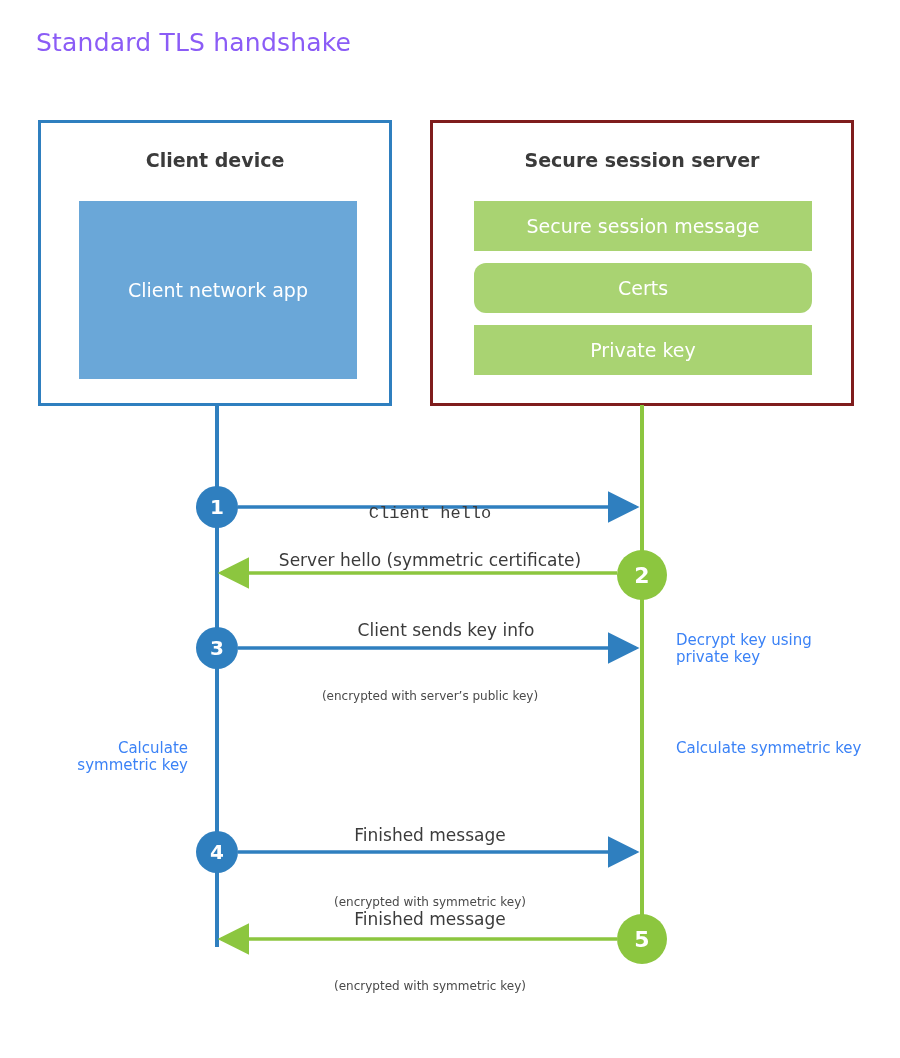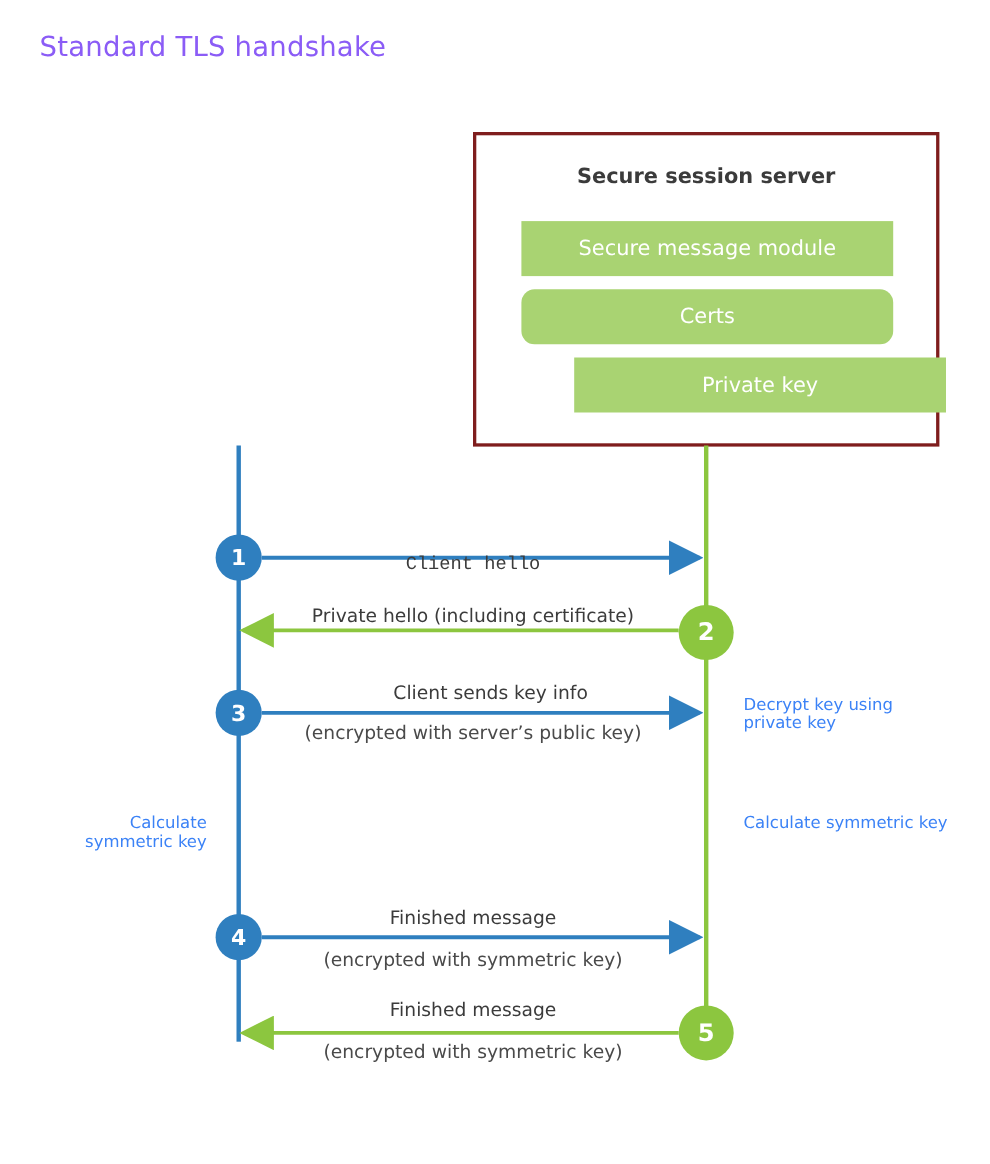--- a/index.html
+++ b/index.html
@@ -77,21 +77,21 @@
     background: #a9d372;
     color: #ffffff;
     font-size: 19px;
     display: flex;
     align-items: center;
     justify-content: center;
     text-align: center;
   }
   #server-bar-0 { top: 78px; }
   #server-bar-1 { top: 140px; border-radius: 12px; }
-  #server-bar-2 { top: 202px; margin-left: 48px; }
+  #server-bar-2 { top: 202px; }
 
   
   .lifeline {
     position: absolute;
     width: 4px;
   }
   #client-lifeline {
     left: 215px;
     top: 405px;
     height: 542px;
@@ -136,22 +136,23 @@
     position: absolute;
     text-align: center;
     color: #3b3b3b;
     font-size: 17px;
     white-space: nowrap;
   }
   .msg-sub {
     position: absolute;
     text-align: center;
     color: #4a4a4a;
-    font-size: 17px;
+    font-size: 12px;
     white-space: nowrap;
+    margin-top: 32px;
   }
   .side-note {
     position: absolute;
     color: #3b82f6;
     font-size: 15px;
     line-height: 17px;
   }
   .side-note.left-note { text-align: right; }
   .side-note.right-note { text-align: left; }
 
@@ -168,24 +169,28 @@
   #note-calc-client { left: 40px; top: 740px; width: 148px; }
   #note-calc-server { left: 676px; top: 740px; width: 190px; }
 </style>
 </head>
 <body>
 
 <div id="diagram-root">
 
   <div class="page-title">Standard TLS handshake</div>
 
+  <div class="party-box" id="client-box">
+    <div class="party-title">Client device</div>
+    <div id="client-app-block">Client network app</div>
+  </div>
 
   <div class="party-box" id="server-box">
     <div class="party-title">Secure session server</div>
-    <div class="server-bar" id="server-bar-0">Secure message module</div>
+    <div class="server-bar" id="server-bar-0">Secure session message</div>
     <div class="server-bar" id="server-bar-1">Certs</div>
     <div class="server-bar" id="server-bar-2">Private key</div>
   </div>
 
   <div class="lifeline" id="client-lifeline"></div>
   <div class="lifeline" id="server-lifeline"></div>
 
   <svg id="arrow-layer" width="900" height="1058" viewBox="0 0 900 1058">
     <defs>
       <marker id="arrow-blue" markerWidth="9" markerHeight="9" refX="8" refY="4.5" orient="auto" markerUnits="strokeWidth">
@@ -208,21 +213,21 @@
   </svg>
 
   <div class="step-circle client" id="step-1">1</div>
   <div class="step-circle server" id="step-2">2</div>
   <div class="step-circle client" id="step-3">3</div>
   <div class="step-circle client" id="step-4">4</div>
   <div class="step-circle server" id="step-5">5</div>
 
   <div class="msg-label" id="label-1">Client hello</div>
 
-  <div class="msg-label" id="label-2">Private hello (including certificate)</div>
+  <div class="msg-label" id="label-2">Server hello (symmetric certificate)</div>
 
   <div class="msg-label" id="label-3">Client sends key info</div>
   <div class="msg-sub" id="sub-3">(encrypted with server’s public key)</div>
 
   <div class="msg-label" id="label-4">Finished message</div>
   <div class="msg-sub" id="sub-4">(encrypted with symmetric key)</div>
 
   <div class="msg-label" id="label-5">Finished message</div>
   <div class="msg-sub" id="sub-5">(encrypted with symmetric key)</div>
 

